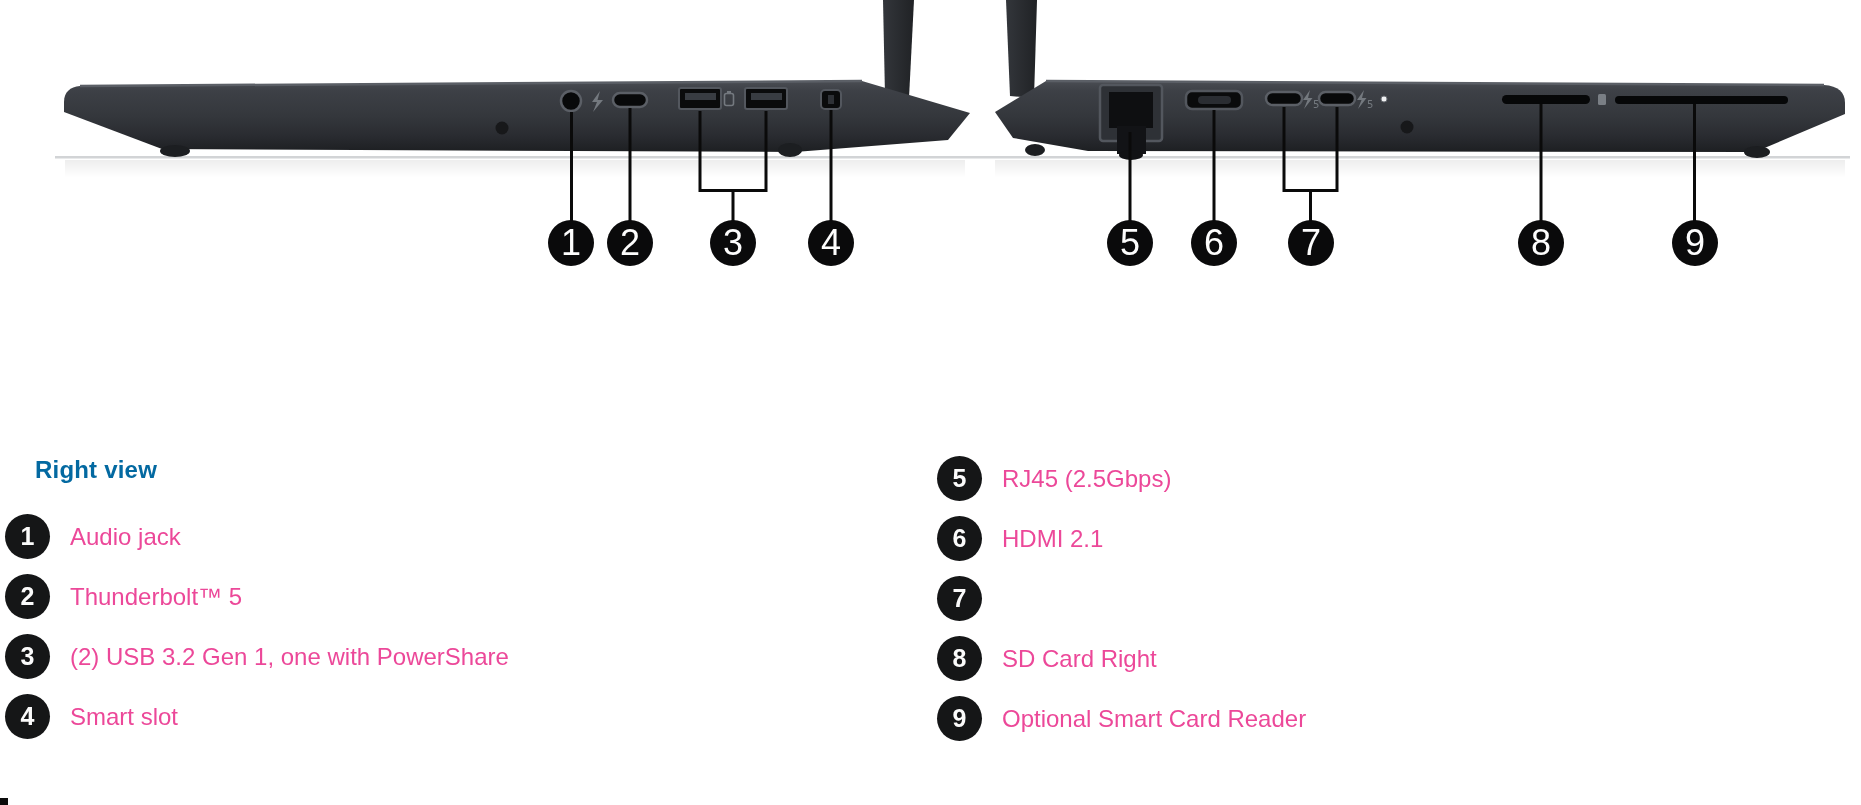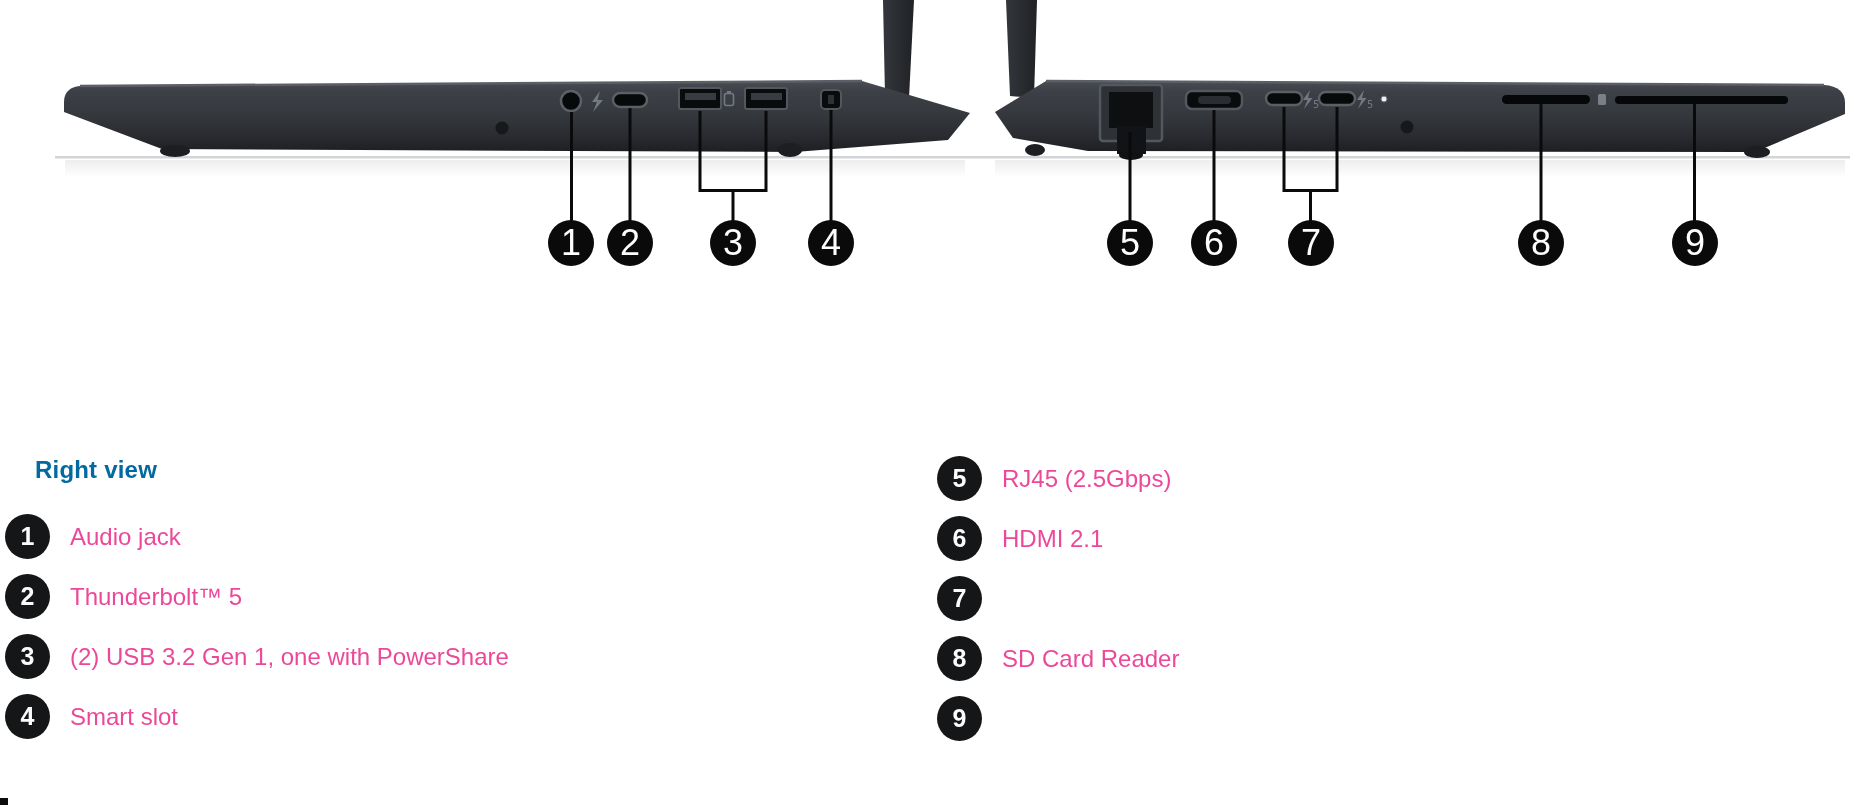--- a/index.html
+++ b/index.html
@@ -172,21 +172,22 @@
     </div>
     <div class="lrow">
       <span class="lbadge">6</span>
       <span class="llabel">HDMI 2.1</span>
     </div>
     <div class="lrow">
       <span class="lbadge">7</span>
     </div>
     <div class="lrow">
       <span class="lbadge">8</span>
-      <span class="llabel">SD Card Reader</span>
+      <span class="llabel">SD Card Right</span>
     </div>
     <div class="lrow">
       <span class="lbadge">9</span>
+      <span class="llabel">Optional Smart Card Reader</span>
     </div>
   </div>
 
   <div class="corner-mark"></div>
 </div>
 
 </body></html>

